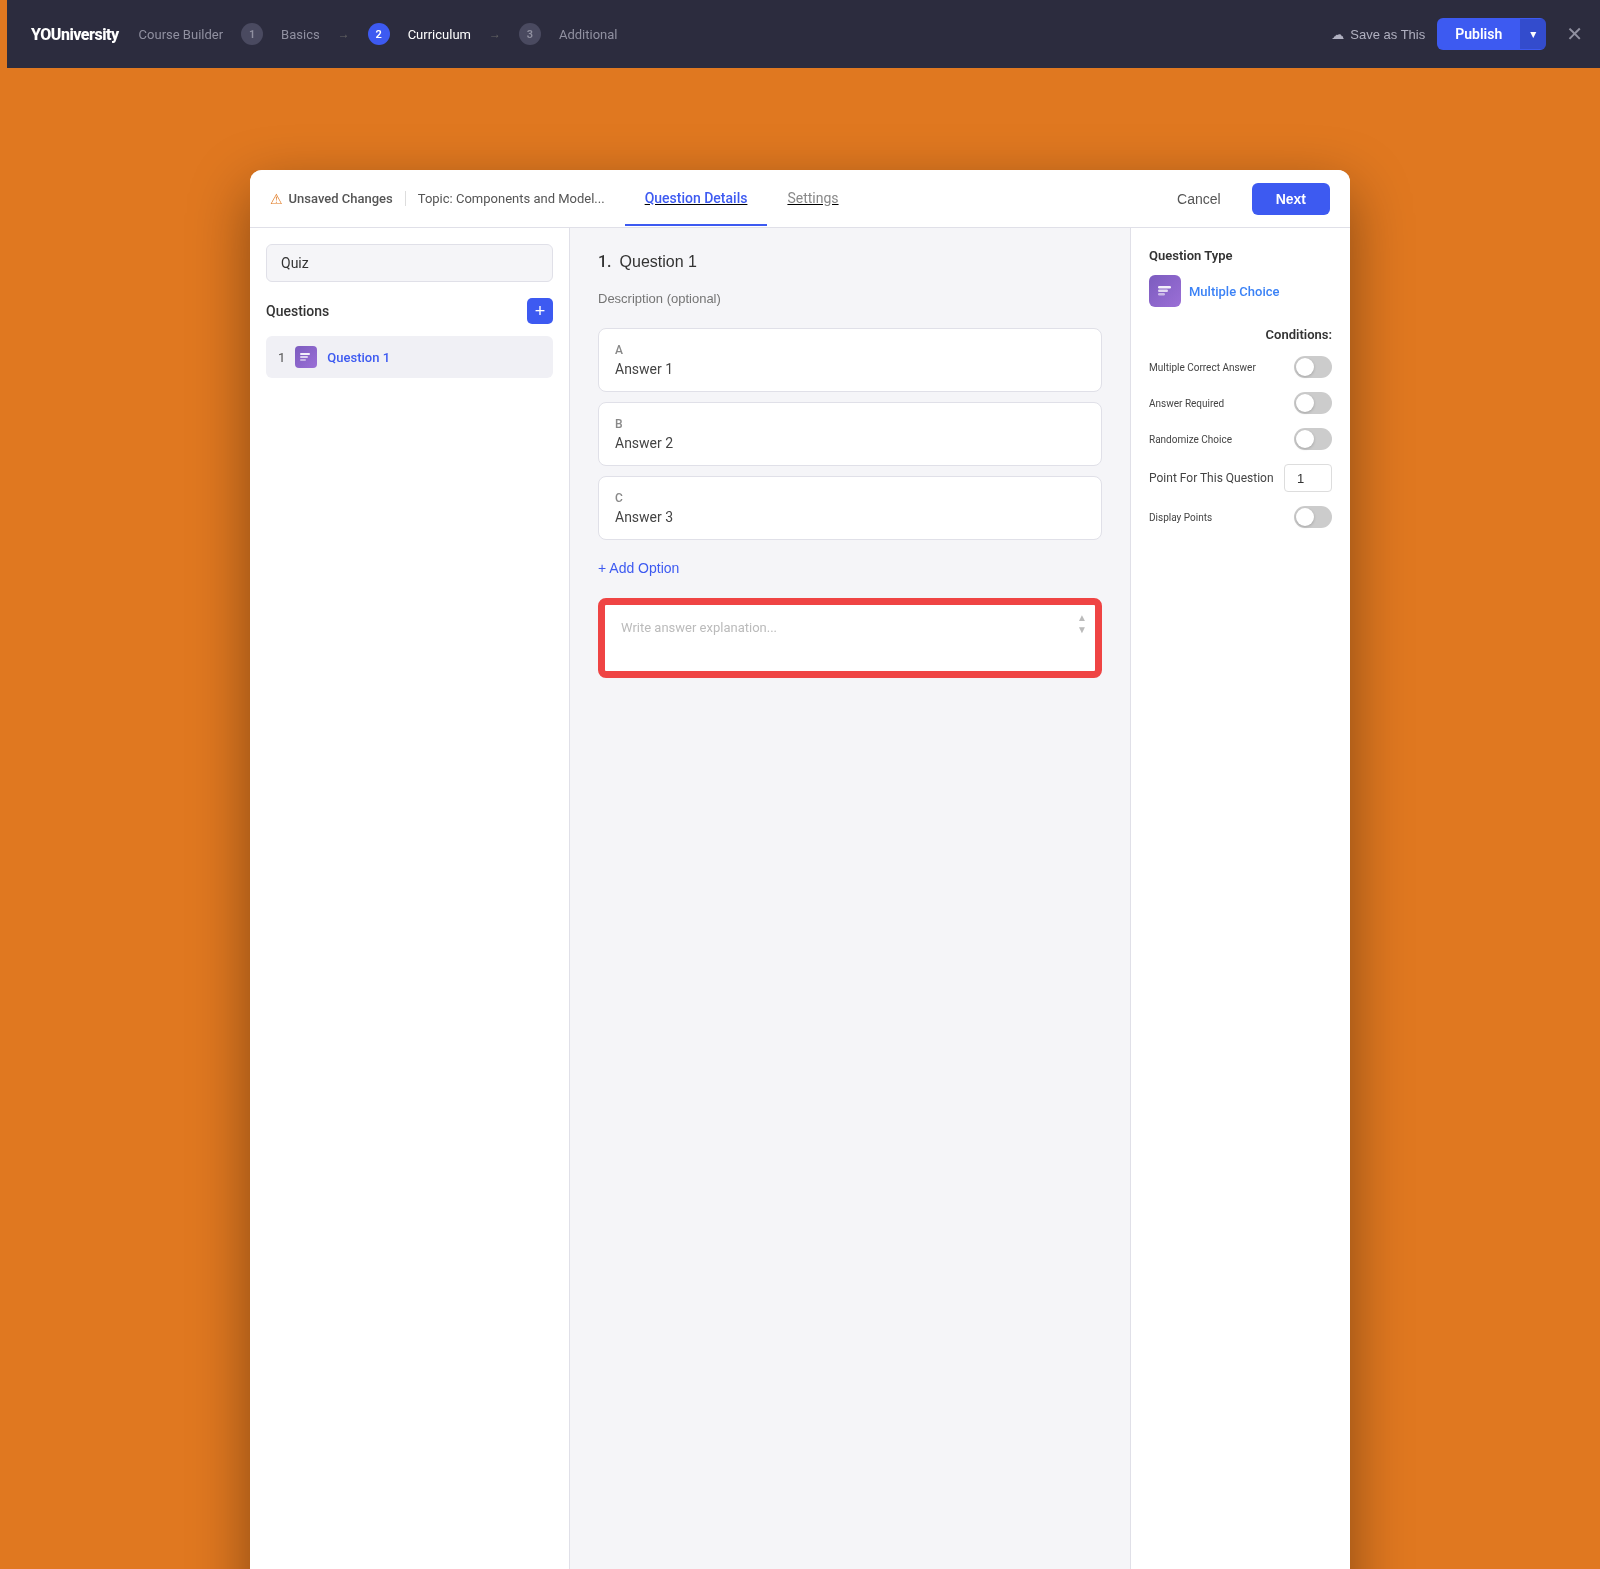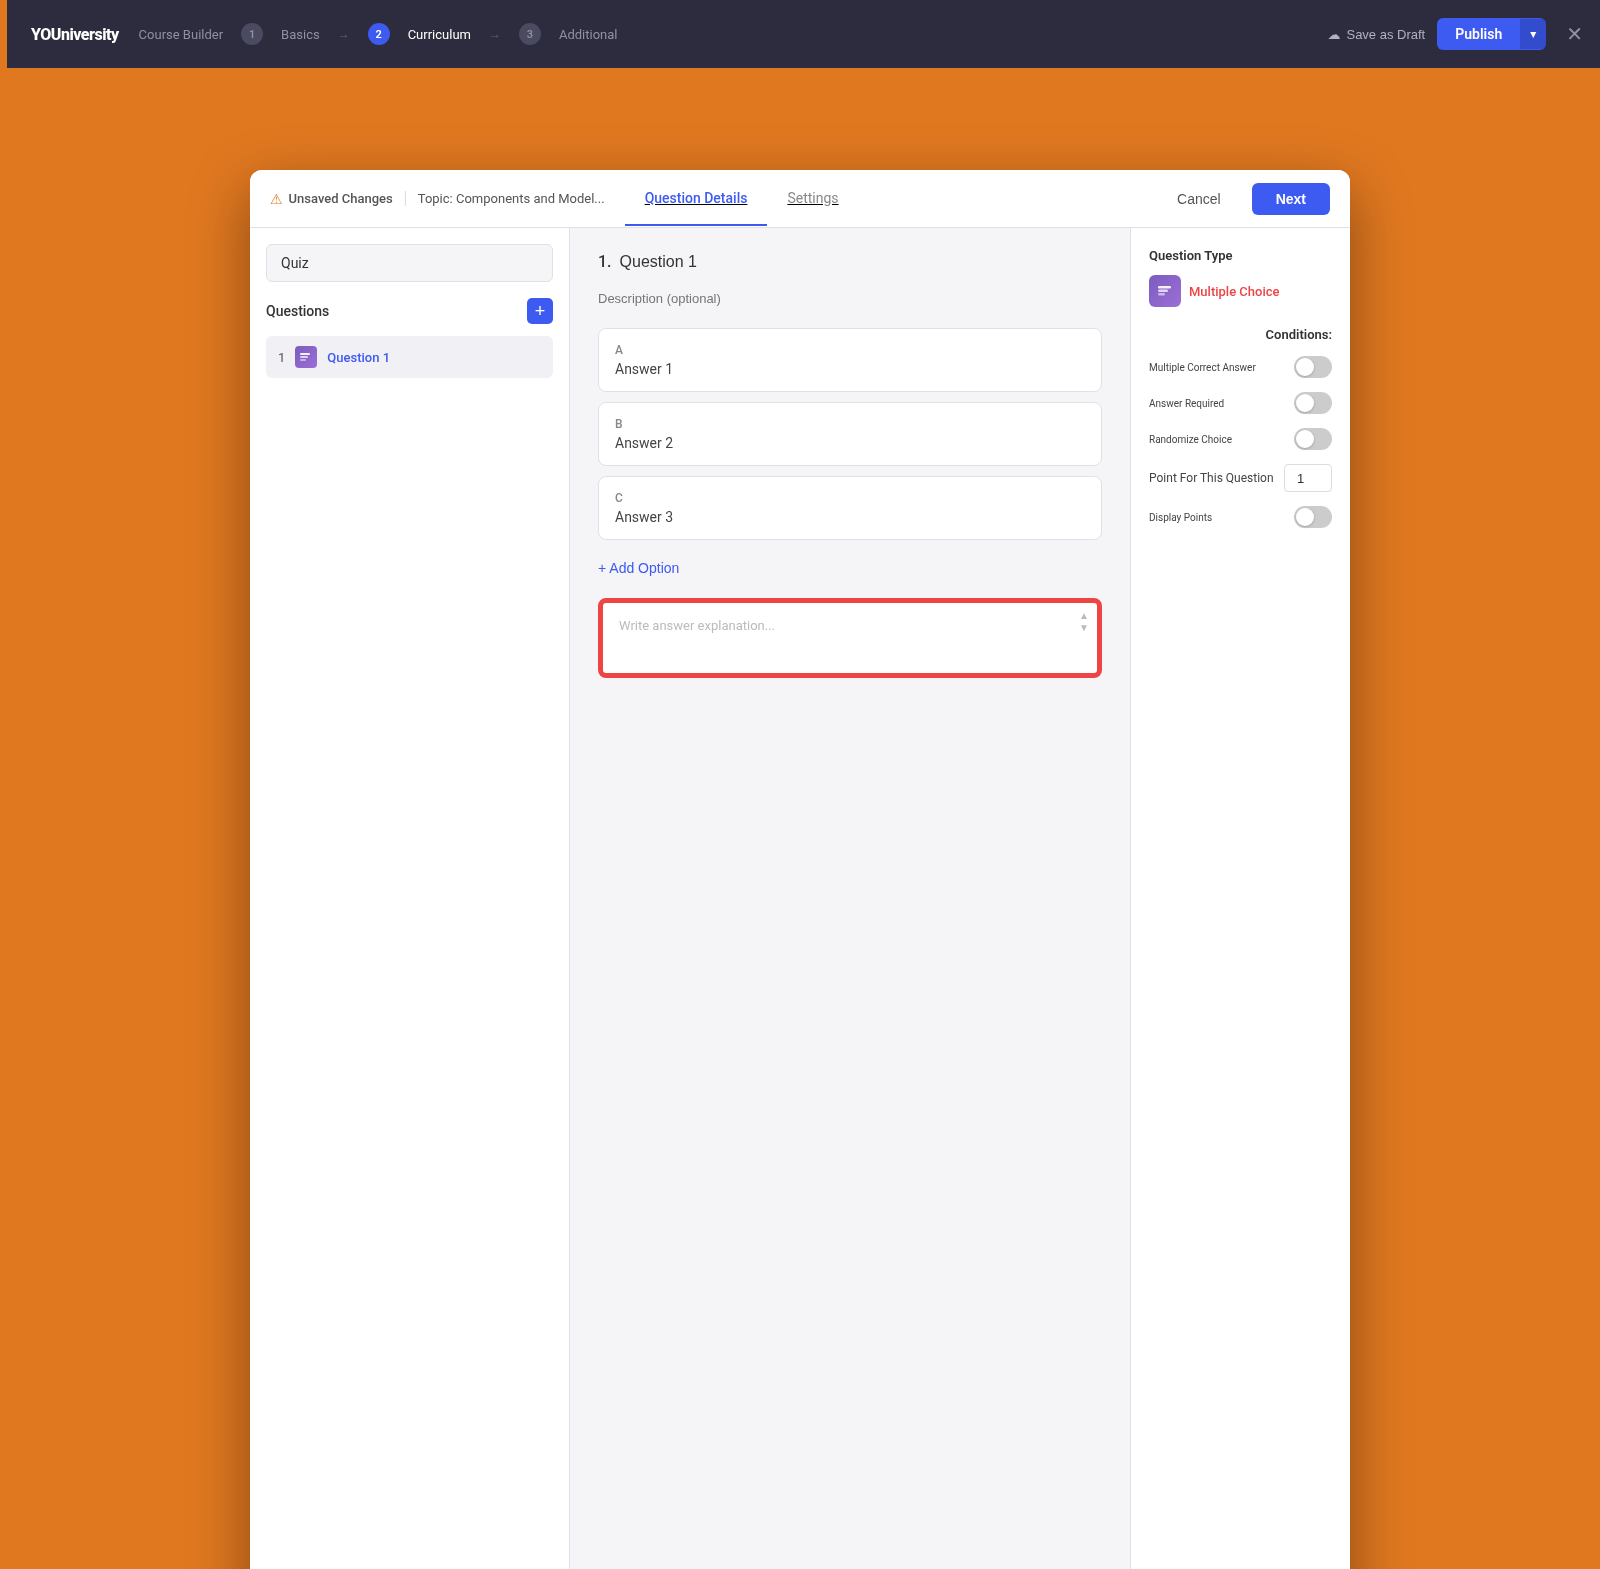--- a/index.html
+++ b/index.html
@@ -334,21 +334,21 @@
       color: #3d5af1;
       background: transparent;
       border: none;
       font-size: 14px;
       cursor: pointer;
       padding: 10px 0;
       margin-bottom: 12px;
     }
     .explanation-area {
       background: white;
-      border: 5px solid #ef4444;
+      border: 7px solid #ef4444;
       border-radius: 8px;
       padding: 12px 16px;
       min-height: 80px;
       position: relative;
     }
     .explanation-placeholder {
       font-size: 13px;
       color: #bbb;
     }
     .scroll-arrows {
@@ -389,21 +389,21 @@
       width: 32px;
       height: 32px;
       background: linear-gradient(135deg, #7c5cbf, #9b6fd6);
       border-radius: 6px;
       display: flex;
       align-items: center;
       justify-content: center;
     }
     .type-name {
       font-size: 13px;
-      color: #ef4444;
+      color: #3b82f6;
       font-weight: 500;
     }
     .conditions-label {
       font-size: 13px;
       color: #333;
       font-weight: 600;
       margin-bottom: 14px;
       text-align: right;
     }
     .condition-row {
@@ -478,21 +478,21 @@
     <span class="breadcrumb-arrow">→</span>
     <span class="breadcrumb-step active">2</span>
     <span class="breadcrumb-item active">Curriculum</span>
     <span class="breadcrumb-arrow">→</span>
     <span class="breadcrumb-step">3</span>
     <span class="breadcrumb-item">Additional</span>
   </div>
   <div class="top-bar-actions">
     <button class="save-draft-btn">
       <span>☁</span>
-      <span>Save as Draft</span>
+      <span>Save as This</span>
     </button>
     <div class="publish-btn">
       <span class="publish-btn-label">Publish</span>
       <span class="publish-btn-arrow">▾</span>
     </div>
     <button class="close-btn">✕</button>
   </div>
 </div>
 
 <div class="modal-outer-wrapper">

